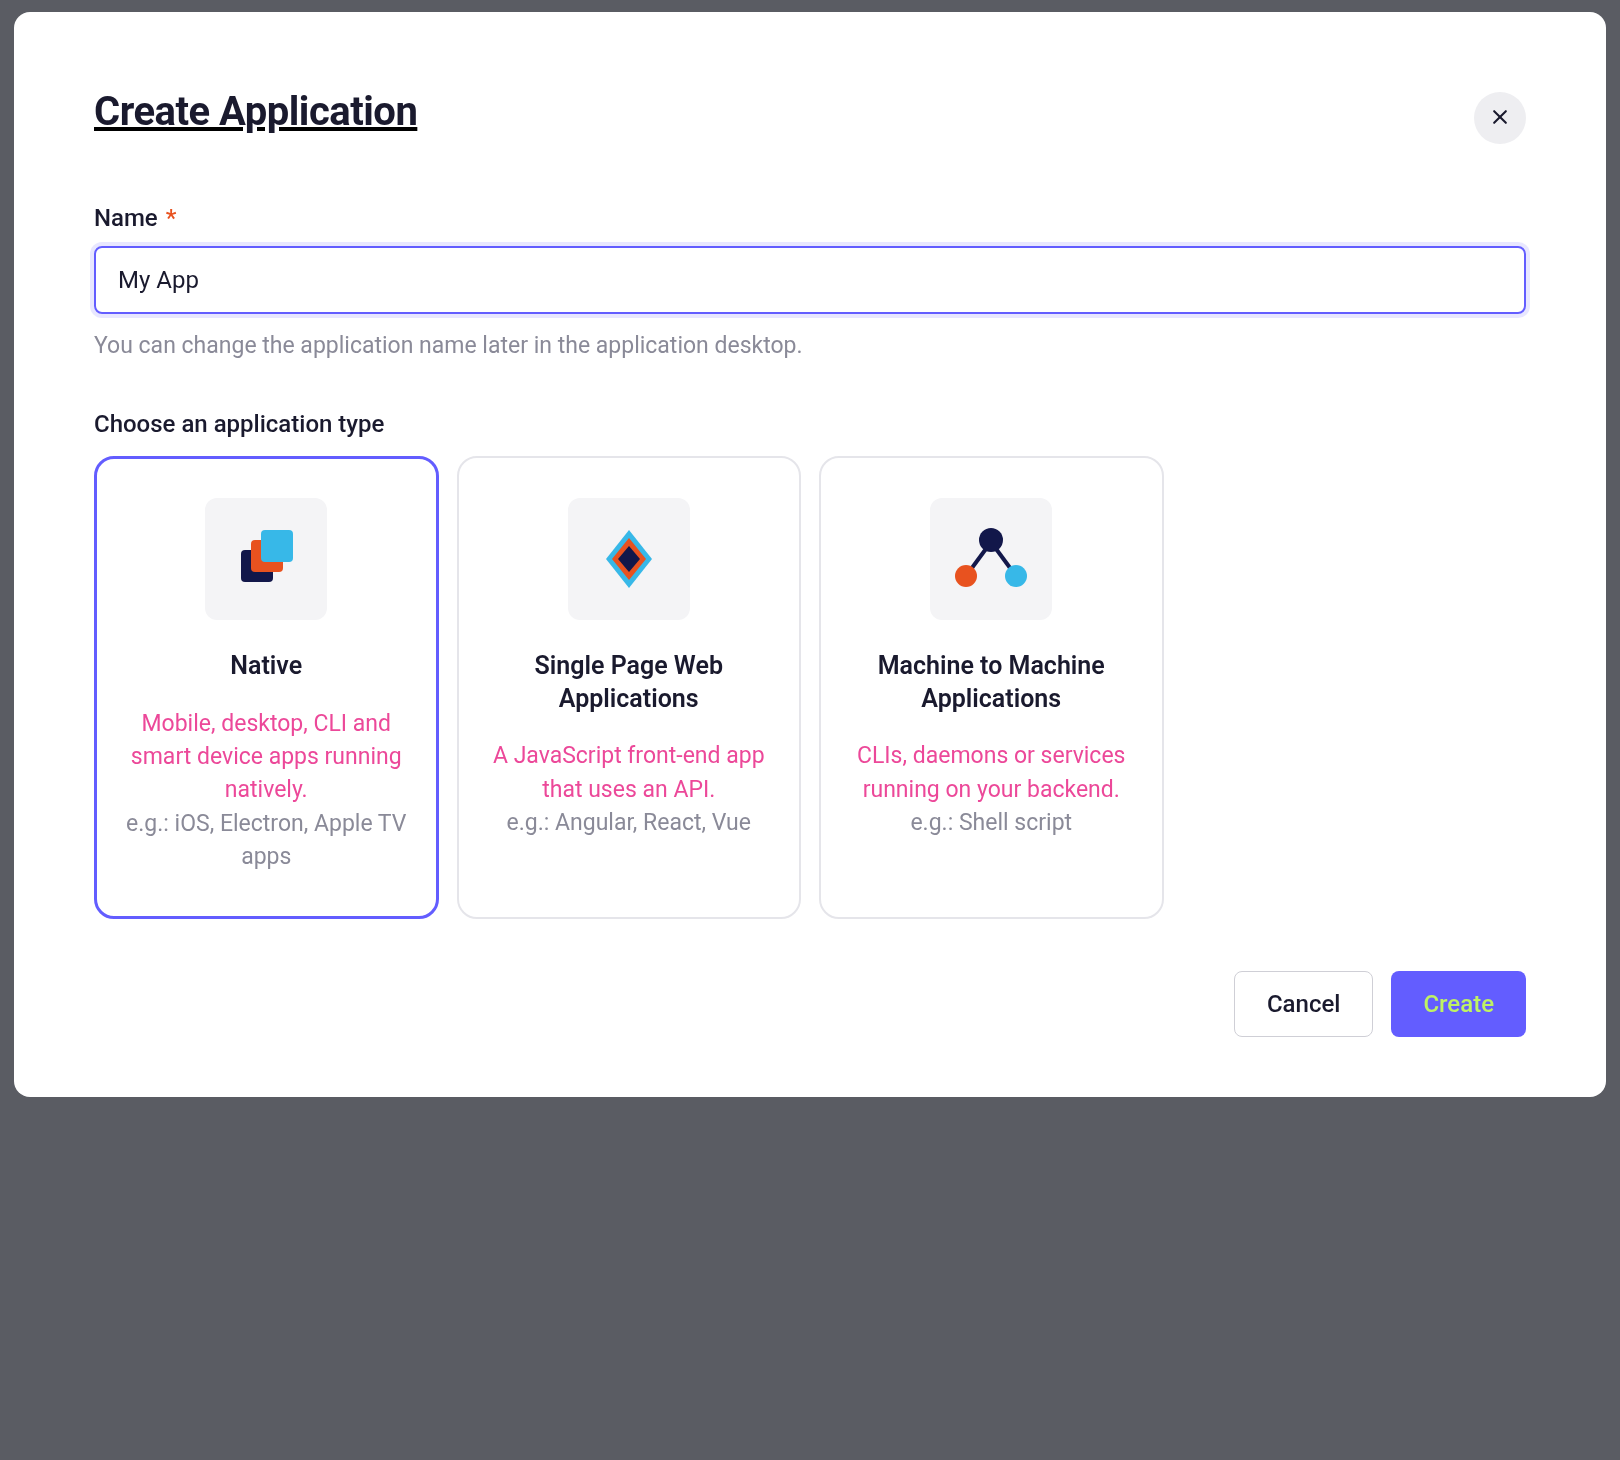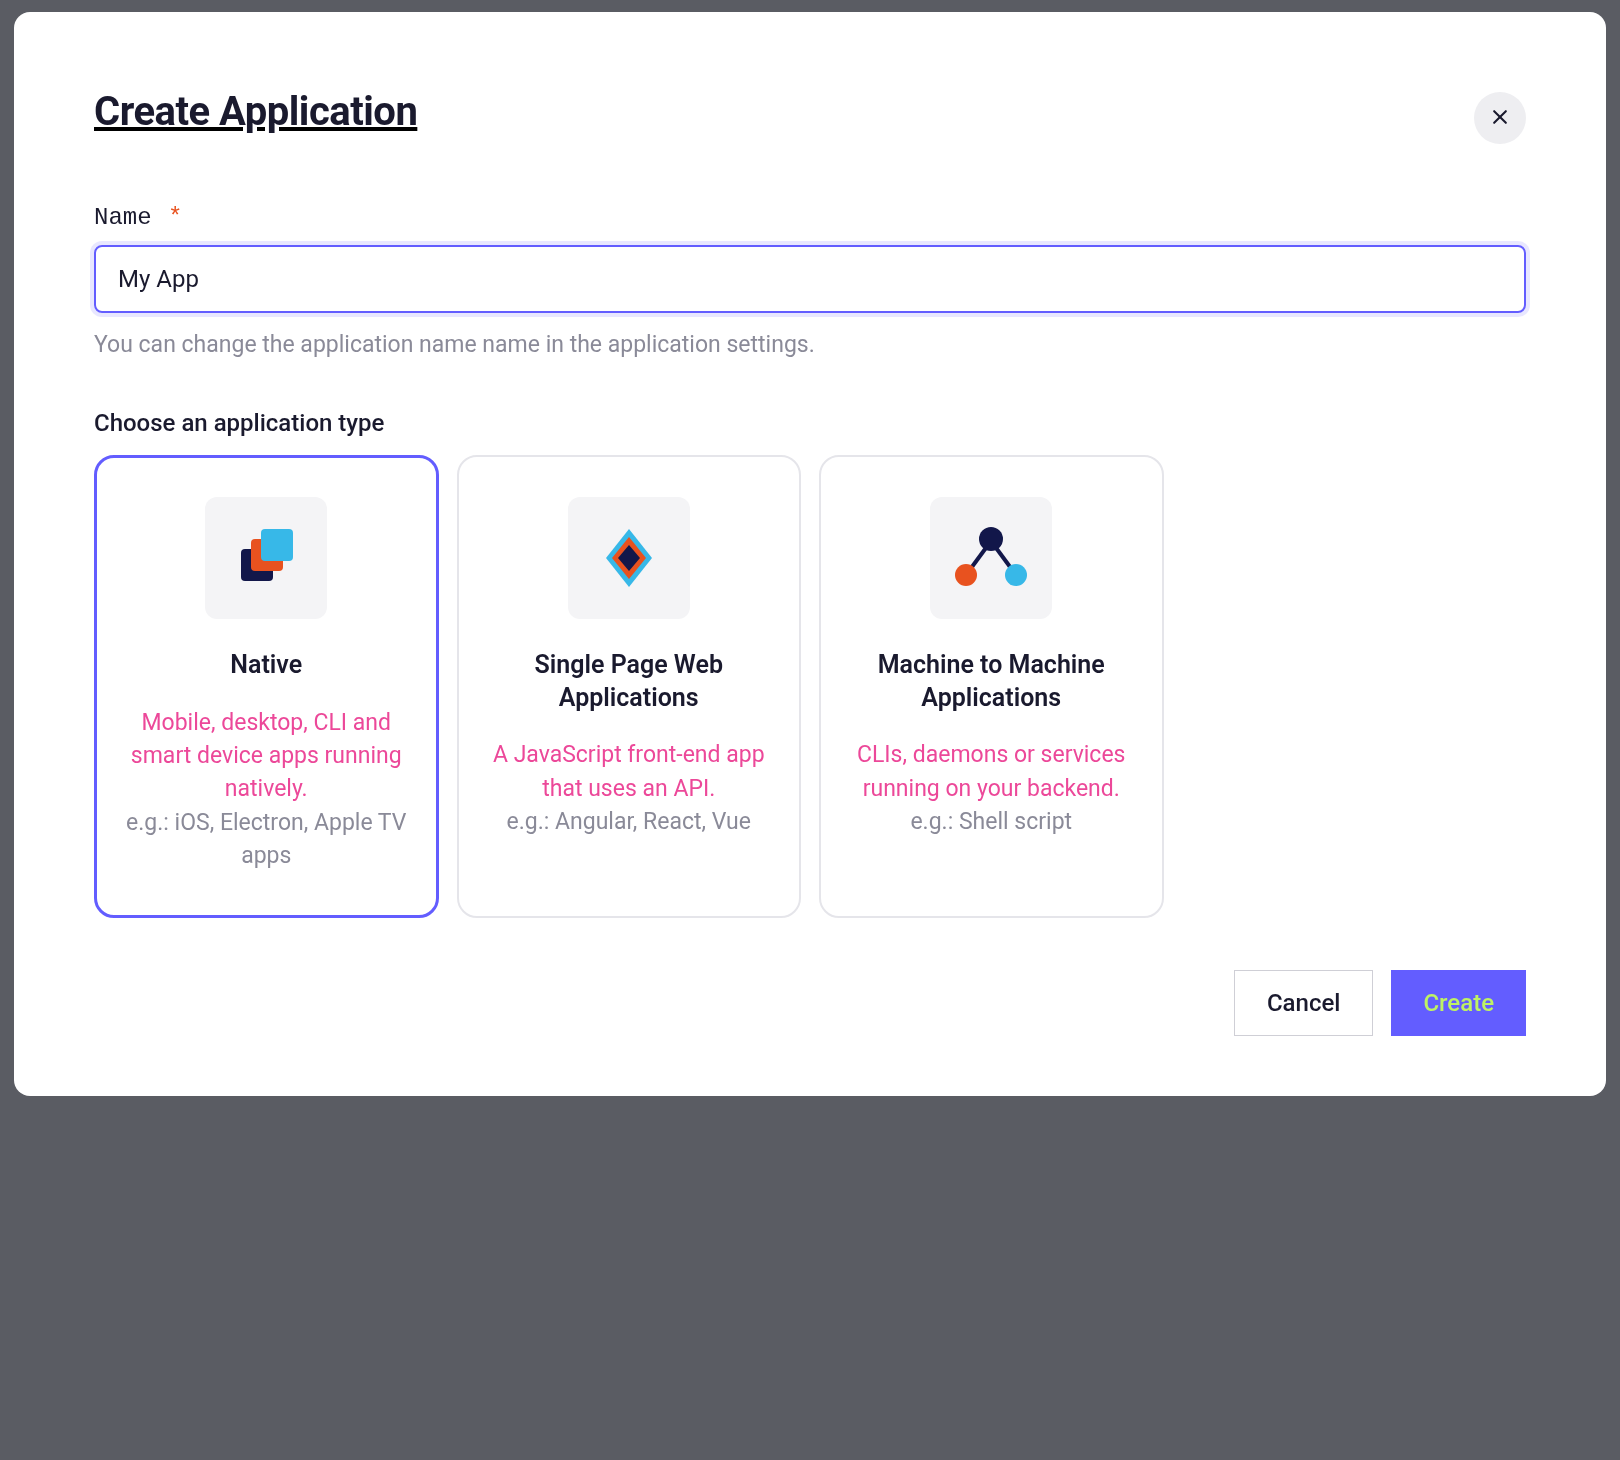--- a/index.html
+++ b/index.html
@@ -63,21 +63,20 @@
     .form-section {
       margin-bottom: 48px;
     }
 
     .field-label {
       font-size: 24px;
       font-weight: 500;
       color: #1a1a2e;
       margin-bottom: 14px;
       display: block;
-      font-family: Liberation Mono, monospace;
     }
 
     .required {
       color: #e8521f;
       margin-left: 2px;
     }
 
     .input-wrapper {
       position: relative;
       border: 2px solid #635dff;
@@ -176,21 +175,21 @@
       display: flex;
       justify-content: flex-end;
       gap: 18px;
       margin-top: 52px;
     }
 
     .btn {
       padding: 18px 32px;
       font-size: 24px;
       font-weight: 500;
-      border-radius: 0;
+      border-radius: 8px;
       cursor: pointer;
       font-family: inherit;
       border: none;
     }
 
     .btn-secondary {
       background: #ffffff;
       color: #1a1a2e;
       border: 1.5px solid #cfcfd6;
     }
@@ -217,21 +216,21 @@
   </div>
 
   <div class="form-section">
     <label class="field-label">
       <span>Name</span>
       <span class="required">*</span>
     </label>
     <div class="input-wrapper">
       <input type="text" class="name-input" value="My App" style="">
     </div>
-    <p class="help-text">You can change the application name name in the application settings.</p>
+    <p class="help-text">You can change the application name later in the application desktop.</p>
   </div>
 
   <div>
     <label class="section-label">Choose an application type</label>
 
     <div class="type-grid">
 
       <div class="type-card selected">
         <div class="icon-badge">
           <svg width="70" height="70" viewBox="0 0 70 70">

